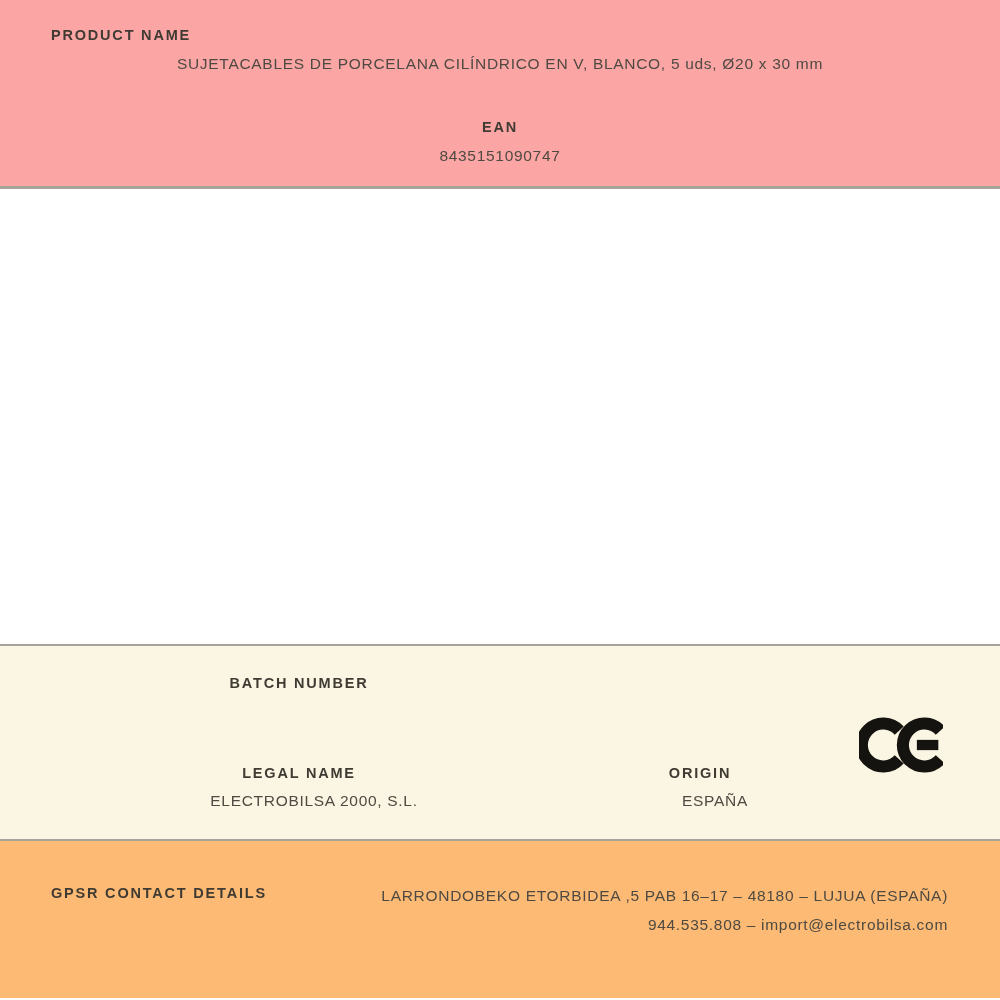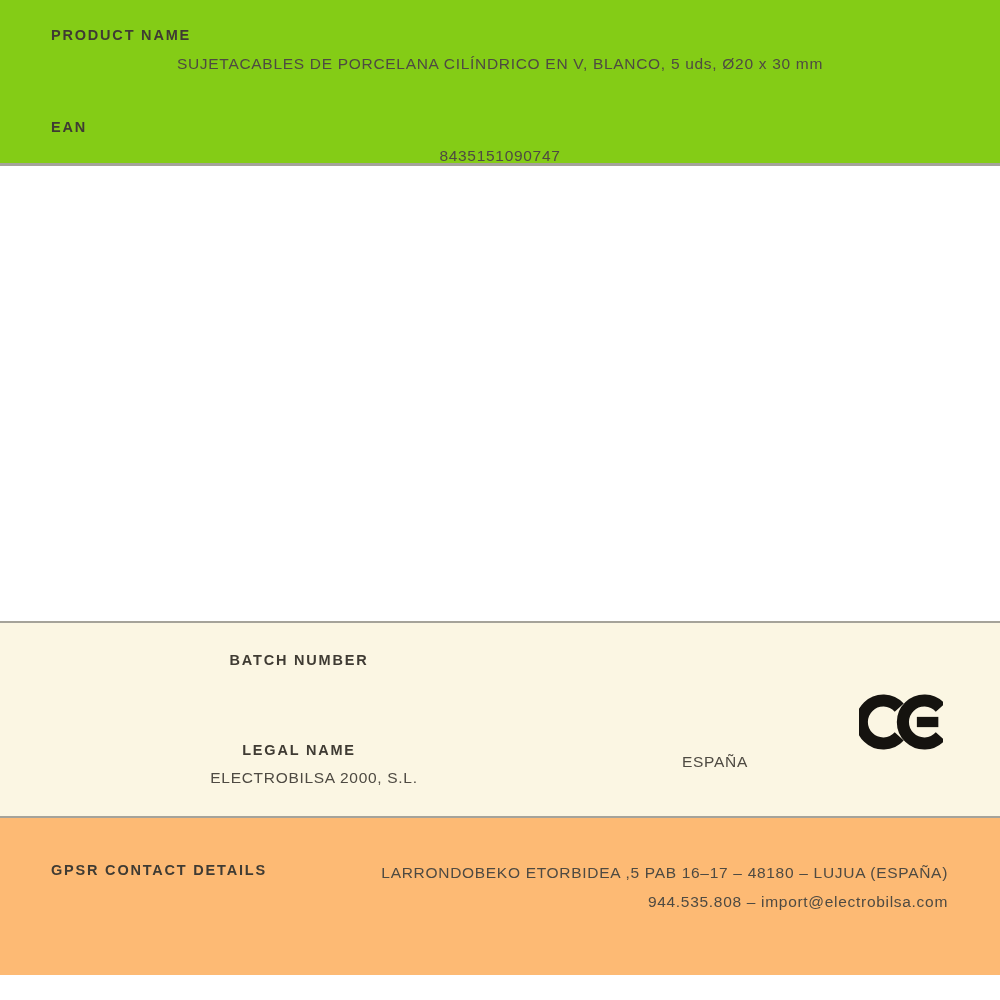--- a/index.html
+++ b/index.html
@@ -4,21 +4,21 @@
 <style>
   * { margin: 0; padding: 0; box-sizing: border-box; }
   html, body { width: 1000px; height: 1000px; }
   body {
     font-family: "Liberation Sans", sans-serif;
     color: #45413a;
     background: #ffffff;
     position: relative;
   }
   .band { position: relative; width: 1000px; }
-  .band-top    { height: 163px; background: #84cc16; }
+  .band-top    { height: 186px; background: #fca5a5; }
   .band-blank  { height: 455px; background: #ffffff; }
   .band-mid    { height: 193px; background: #fbf6e3; }
   .band-bottom { height: 157px; background: #fdba74; }
   .divider { width: 1000px; background: #a5a39a; border: none; }
   .divider-thick { height: 3px; }
   .divider-thin  { height: 2px; }
 
   .field-label {
     font-size: 14.5px;
     font-weight: bold;
@@ -28,21 +28,21 @@
   .field-value {
     font-size: 15.5px;
     font-weight: normal;
     letter-spacing: 0.7px;
     color: #4e4a42;
   }
 
   
   .band-top { padding: 27px 51px 0 51px; }
   .band-top .field-value { margin-top: 12px; text-align: center; }
-  .ean-label { margin-top: 46px; }
+  .ean-label { margin-top: 46px; text-align: center; }
 
   
   .mid-field { position: absolute; text-align: center; }
   .mid-left  { left: 0; width: 598px; }
   .mid-right { left: 400px; width: 600px; }
   .row-1 { top: 29px; }
   .row-2 { top: 119px; }
   .mid-field .field-value { margin-top: 11px; margin-left: 30px; }
   .ce-mark { position: absolute; top: 68px; right: 57px; width: 84px; height: 62px; }
 
@@ -74,20 +74,21 @@
 
 <div class="band band-mid">
   <div class="mid-field mid-left row-1">
     <div class="field-label">BATCH NUMBER</div>
   </div>
   <div class="mid-field mid-left row-2">
     <div class="field-label">LEGAL NAME</div>
     <div class="field-value">ELECTROBILSA 2000, S.L.</div>
   </div>
   <div class="mid-field mid-right row-2">
+    <div class="field-label">ORIGIN</div>
     <div class="field-value">ESPAÑA</div>
   </div>
   <svg class="ce-mark" viewBox="0 0 90 64" xmlns="http://www.w3.org/2000/svg" aria-hidden="true">
     <path d="M 43.1 16.6 A 23 23 0 1 0 43.1 47.4" fill="none" stroke="#15130f" stroke-width="13" stroke-linecap="butt"></path>
     <path d="M 87.1 16.6 A 23 23 0 1 0 87.1 47.4" fill="none" stroke="#15130f" stroke-width="13" stroke-linecap="butt"></path>
     <path d="M 62 32 L 85 32" fill="none" stroke="#15130f" stroke-width="11" stroke-linecap="butt"></path>
   </svg>
 </div>
 
 <div class="divider divider-thin"></div>

